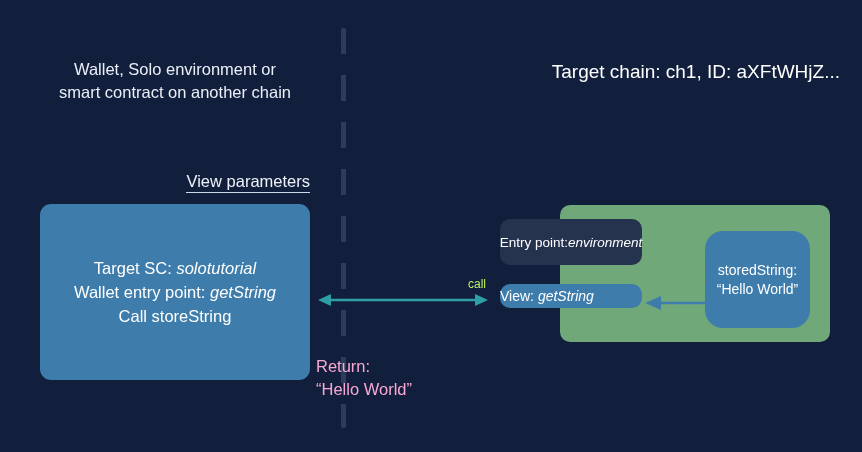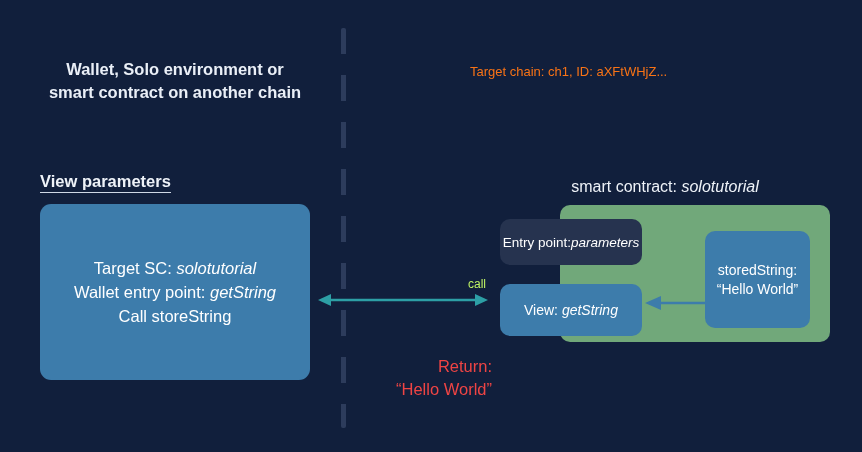--- a/index.html
+++ b/index.html
@@ -24,53 +24,51 @@
 
   
   #left-header {
     left: 20px;
     top: 58px;
     width: 310px;
     font-size: 16.5px;
     line-height: 23px;
     color: #eaeff7;
     text-align: center;
-    font-weight: bold;
   }
   #right-header {
     left: 470px;
     top: 60px;
     width: 370px;
-    font-size: 13px;
+    font-size: 19px;
     line-height: 23px;
-    color: #f97316;
-    text-align: left;
+    color: #ffffff;
+    text-align: right;
   }
 
   
   #divider {
     left: 341px;
     top: 28px;
     width: 5px;
     height: 400px;
     background-image: linear-gradient(#2d3c5c 0 55%, rgba(0,0,0,0) 55% 100%);
     background-size: 100% 47px;
     background-repeat: repeat-y;
     border-radius: 2px;
   }
 
   
   #view-parameters-title {
     left: 40px;
     top: 172px;
     width: 270px;
-    text-align: left;
+    text-align: right;
     font-size: 16.5px;
     color: #eef2f8;
-    font-weight: bold;
   }
   #view-parameters-title span {
     border-bottom: 1.5px solid #cfd8e6;
     padding-bottom: 2px;
   }
   #view-parameters-box {
     left: 40px;
     top: 204px;
     width: 270px;
     height: 176px;
@@ -100,24 +98,24 @@
   #call-arrow {
     left: 318px;
     top: 290px;
     width: 170px;
     height: 20px;
   }
   #return-label {
     left: 316px;
     top: 355px;
     width: 176px;
-    text-align: right;
+    text-align: left;
     font-size: 16.5px;
     line-height: 23px;
-    color: #ef4444;
+    color: #f9a8d4;
   }
 
   
   #contract-title {
     left: 500px;
     top: 178px;
     width: 330px;
     text-align: center;
     font-size: 16px;
     color: #eef2f8;
@@ -145,39 +143,38 @@
   #entry-point-box .line {
     font-size: 13.5px;
     line-height: 17px;
     color: #ffffff;
     white-space: nowrap;
   }
   #view-box {
     left: 500px;
     top: 284px;
     width: 142px;
-    height: 52px;
+    height: 24px;
     background: #3d7cab;
     border-radius: 10px;
     display: flex;
     align-items: center;
-    justify-content: center;
   }
   #view-box .line {
     font-size: 14px;
     color: #ffffff;
     white-space: nowrap;
   }
   #stored-string-box {
     left: 705px;
     top: 231px;
     width: 105px;
     height: 97px;
     background: #3d7cab;
-    border-radius: 10px;
+    border-radius: 18px;
     display: flex;
     flex-direction: column;
     align-items: center;
     justify-content: center;
   }
   #stored-string-box .line {
     font-size: 14px;
     line-height: 19px;
     color: #ffffff;
     white-space: nowrap;
@@ -225,36 +222,33 @@
       <polygon points="0,10 13,4 13,16" fill="#2d9fa5"></polygon>
       <polygon points="170,10 157,4 157,16" fill="#2d9fa5"></polygon>
     </svg>
   </div>
 
   <div class="abs" id="return-label">
     <div>Return:</div>
     <div>“Hello World”</div>
   </div>
 
-  <div class="abs" id="contract-title">
-    <span>smart contract: </span><span class="ital">solotutorial</span>
-  </div>
 
   <div class="abs" id="contract-panel"></div>
 
   <div class="abs" id="internal-arrow">
     <svg width="60" height="18" viewBox="0 0 60 18" xmlns="http://www.w3.org/2000/svg" aria-hidden="true">
       <line x1="14" y1="9" x2="60" y2="9" stroke="#3d7cab" stroke-width="2.4"></line>
       <polygon points="0,9 16,2 16,16" fill="#3d7cab"></polygon>
     </svg>
   </div>
 
   <div class="abs" id="entry-point-box">
     <div class="line">Entry point:</div>
-    <div class="line ital">parameters</div>
+    <div class="line ital">environment</div>
   </div>
 
   <div class="abs" id="view-box">
     <div class="line">
       <span>View: </span><span class="ital">getString</span>
     </div>
   </div>
 
   <div class="abs" id="stored-string-box">
     <div class="line">storedString:</div>

